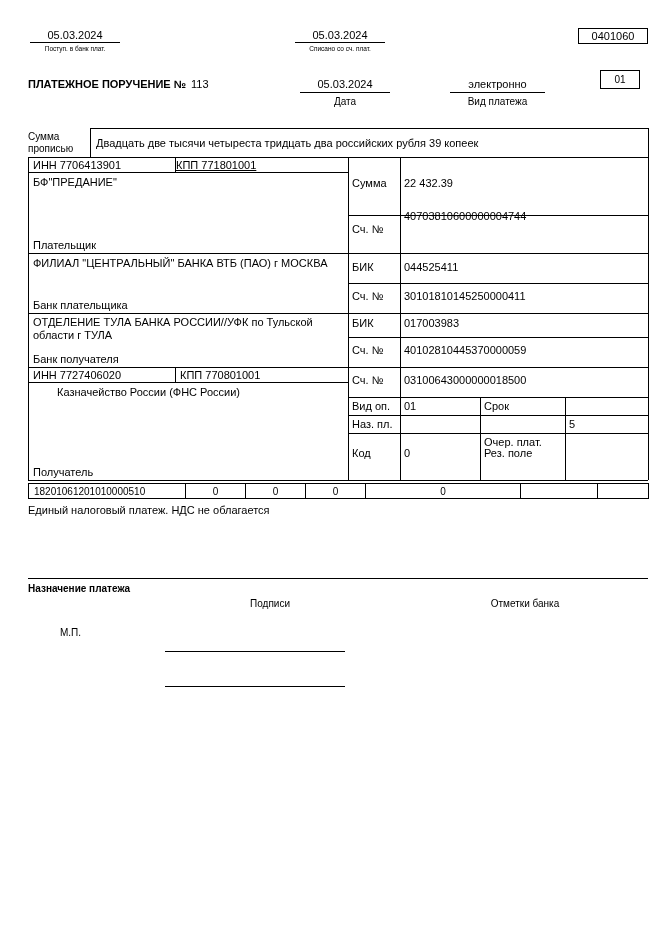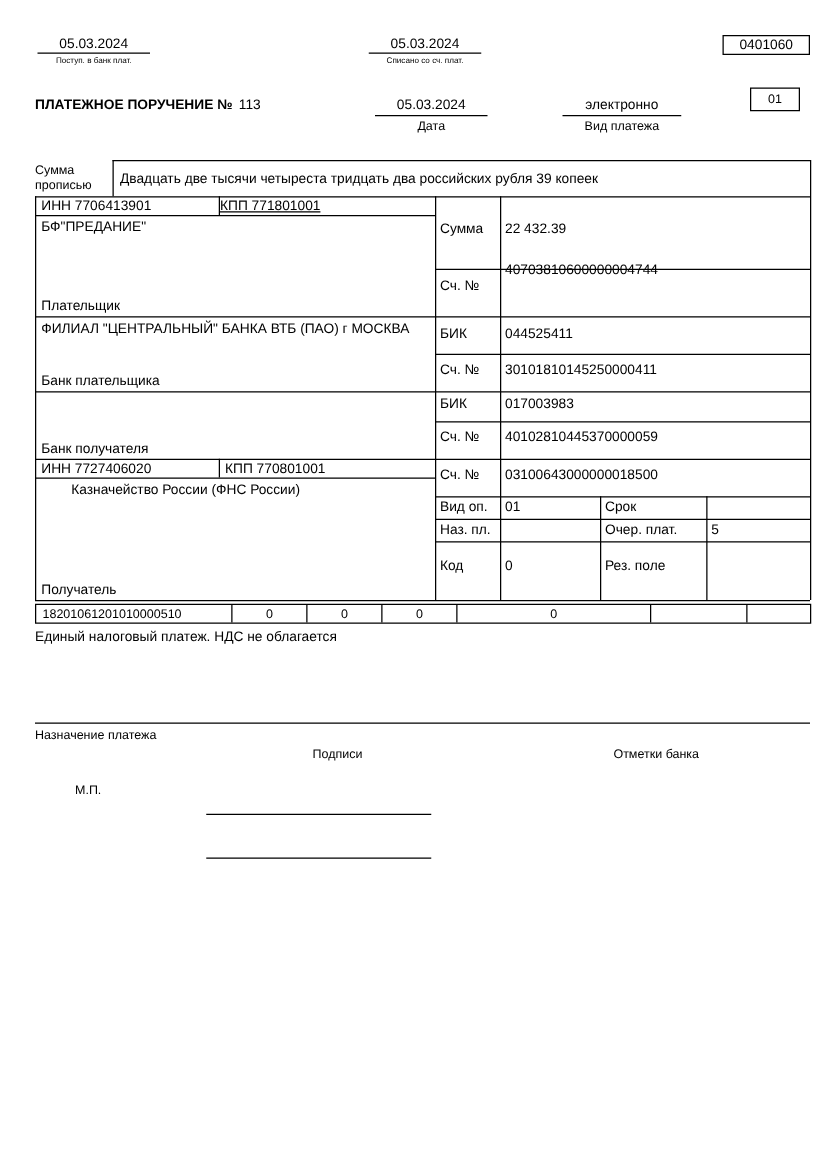--- a/index.html
+++ b/index.html
@@ -90,20 +90,21 @@
   <div class="vl" style="left:565px; top:397px; height:83px;"></div>
   <div class="vl" style="left:648px; top:128px; height:352px;"></div>
 
   <div class="t" style="left:33px; top:159px;">ИНН 7706413901</div>
   <div class="t" style="left:176px; top:159px;text-decoration:underline;">КПП 771801001</div>
   <div class="t" style="left:33px; top:176px;">БФ"ПРЕДАНИЕ"</div>
   <div class="t" style="left:33px; top:239px;">Плательщик</div>
   <div class="t" style="left:33px; top:257px;">ФИЛИАЛ "ЦЕНТРАЛЬНЫЙ" БАНКА ВТБ (ПАО) г МОСКВА</div>
   <div class="t" style="left:33px; top:299px;">Банк плательщика</div>
 
+  <div class="t wrap" style="left:33px; top:316px; width:310px;">ОТДЕЛЕНИЕ ТУЛА БАНКА РОССИИ//УФК по Тульской области г ТУЛА</div>
   <div class="t" style="left:33px; top:353px;">Банк получателя</div>
   <div class="t" style="left:33px; top:369px;">ИНН 7727406020</div>
   <div class="t" style="left:180px; top:369px;">КПП 770801001</div>
   <div class="t" style="left:23px; top:386px;margin-left:34px;">Казначейство России (ФНС России)</div>
   <div class="t" style="left:33px; top:466px;">Получатель</div>
 
   <div class="t" style="left:352px; top:177px;">Сумма</div>
   <div class="t" style="left:404px; top:177px;">22 432.39</div>
 
   <div class="t" style="left:352px; top:223px;">Сч. №</div>
@@ -124,40 +125,40 @@
   <div class="t" style="left:352px; top:374px;">Сч. №</div>
   <div class="t" style="left:404px; top:374px;">03100643000000018500</div>
 
   <div class="t" style="left:352px; top:400px;">Вид оп.</div>
   <div class="t" style="left:404px; top:400px;">01</div>
   <div class="t" style="left:484px; top:400px;">Срок</div>
   <div class="t" style="left:569px; top:400px;"></div>
 
   <div class="t" style="left:352px; top:418px;">Наз. пл.</div>
   <div class="t" style="left:404px; top:418px;"></div>
-  <div class="t" style="left:484px; top:418px;">Очер. плат.</div>
+  <div class="t" style="left:484px; top:436px;">Очер. плат.</div>
   <div class="t" style="left:569px; top:418px;">5</div>
 
   <div class="t" style="left:352px; top:447px;">Код</div>
   <div class="t" style="left:404px; top:447px;">0</div>
   <div class="t" style="left:484px; top:447px;">Рез. поле</div>
 
   <div class="strip">
     <div class="strip-cell first" style="width:157px;">18201061201010000510</div>
     <div class="strip-cell" style="width:60px;">0</div>
     <div class="strip-cell" style="width:60px;">0</div>
     <div class="strip-cell" style="width:60px;">0</div>
     <div class="strip-cell" style="width:155px;">0</div>
     <div class="strip-cell" style="width:77px;"></div>
     <div class="strip-cell" style="width:50px;"></div>
   </div>
 
   <div class="t" style="left:28px; top:504px;">Единый налоговый платеж. НДС не облагается</div>
   <div class="hl" style="left:28px; top:578px; width:620px;"></div>
-  <div class="t cap" style="left:28px; top:582px;">Назначение платежа</div>
+  <div class="t cap" style="left:28px; top:582px;font-weight:bold;">Назначение платежа</div>
 
   <div class="t ctr cap" style="left:185px; top:597px; width:170px;">Подписи</div>
   <div class="t ctr cap" style="left:440px; top:597px; width:170px;">Отметки банка</div>
   <div class="t cap" style="left:60px; top:626px;">М.П.</div>
 
   <div class="hl" style="left:165px; top:651px; width:180px;"></div>
   <div class="hl" style="left:165px; top:686px; width:180px;"></div>
 
 
 </div>

